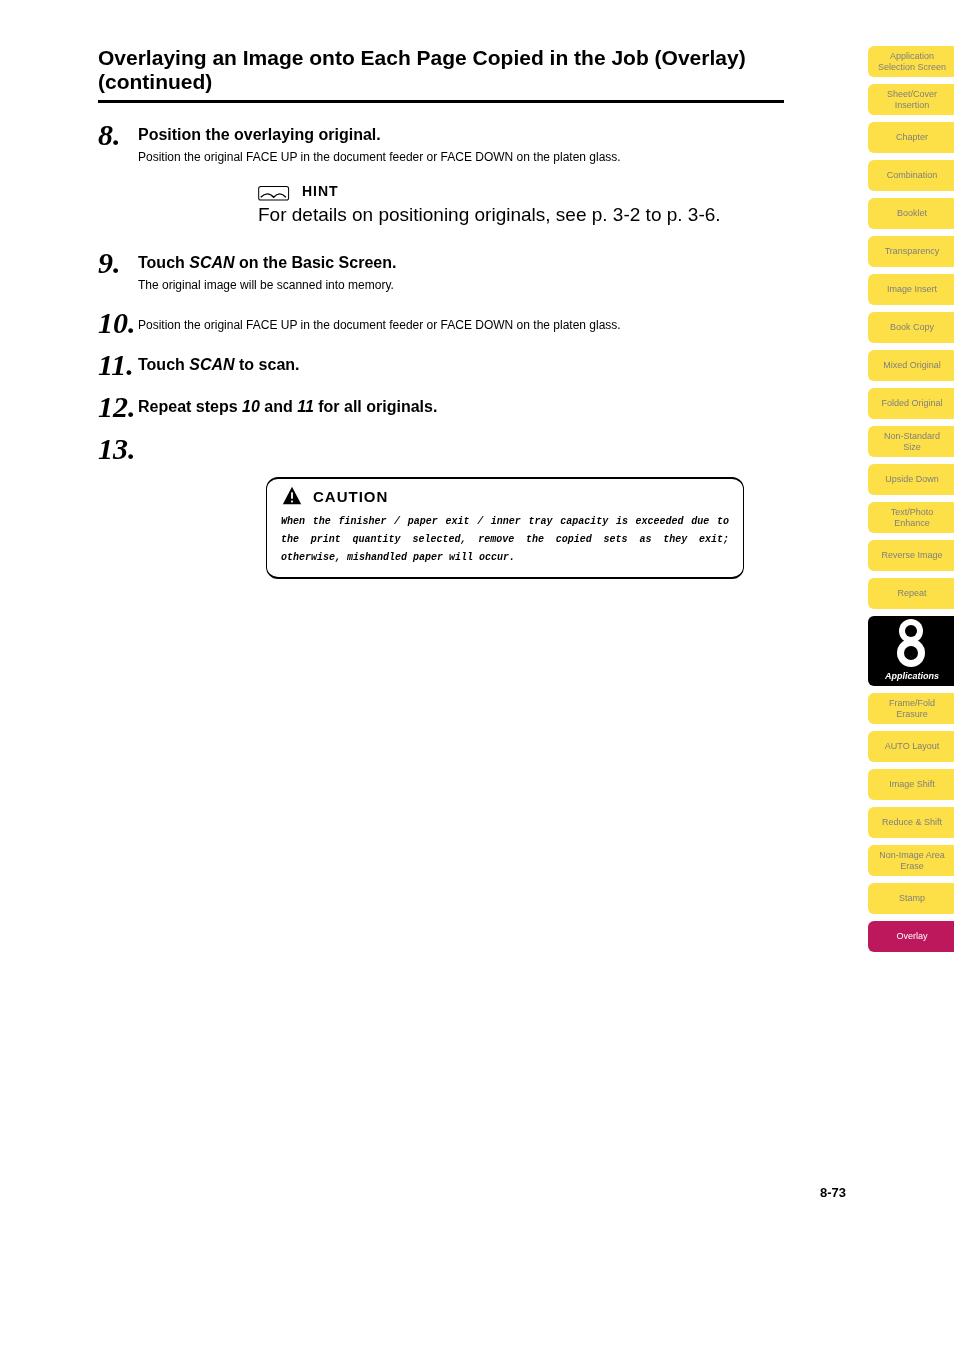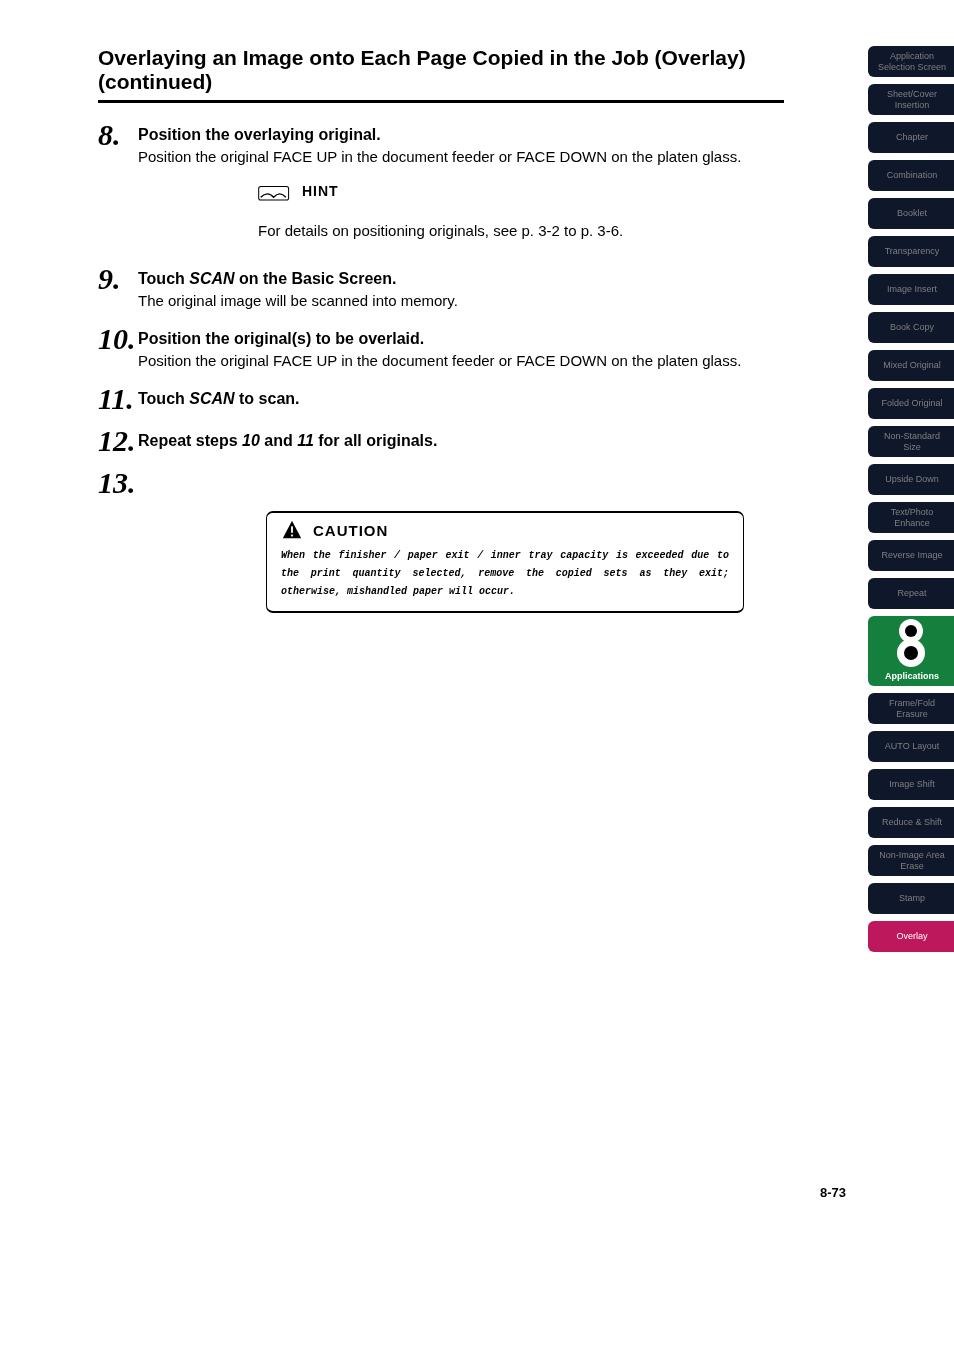--- a/index.html
+++ b/index.html
@@ -51,39 +51,39 @@
     flex: 1;
     font-size: 15px;
     line-height: 20px;
   }
   .step-heading {
     font-weight: bold;
     font-size: 16px;
   }
   .step-detail {
     margin-top: 2px;
-    font-size: 15px;
+    font-size: 12px;
     text-align: justify;
   }
   .hint-block {
     margin: 14px 0 10px 120px;
   }
   .hint-row {
     display: flex;
     align-items: center;
     gap: 10px;
   }
   .hint-label {
     font-weight: bold;
     font-size: 14px;
     letter-spacing: 1px;
   }
   .hint-text {
-    font-size: 15px;
-    margin-top: 20px;
+    font-size: 19px;
+    margin-top: 4px;
   }
   .hint-icon {
     width: 34px;
     height: auto;
   }
   .em {
     font-style: italic;
     font-weight: bold;
   }
   
@@ -91,21 +91,21 @@
     margin-top: 12px;
     margin-left: 168px;
     width: 478px;
   }
   .caution-box {
     position: relative;
     border-top: 2px solid #000;
     border-bottom: 2px solid #000;
     border-left: 1px solid #000;
     border-right: 1px solid #000;
-    border-radius: 7px;
+    border-radius: 12px;
     padding: 6px 14px 10px 14px;
     box-sizing: border-box;
   }
   .caution-header {
     display: flex;
     align-items: center;
     gap: 10px;
     margin-bottom: 6px;
   }
   .caution-label {
@@ -129,37 +129,38 @@
   .sidebar {
     position: absolute;
     right: 0;
     top: 46px;
     width: 86px;
     display: flex;
     flex-direction: column;
     gap: 7px;
   }
   .tab {
-    background: #0f172a;
+    background: #fde047;
     color: #7f7f7f;
     font-size: 9px;
     text-align: center;
     height: 31px;
     display: flex;
     align-items: center;
     justify-content: center;
     border-top-left-radius: 6px;
     border-bottom-left-radius: 6px;
     line-height: 11px;
     padding: 2px 4px 2px 6px;
     box-sizing: border-box;
   }
   .tab.dark {
-    background: #15803d;
+    background: #000000;
     color: #9a9a9a;
+    font-style: italic;
   }
   .tab.dark.applications {
     color: #fff;
     flex-direction: column;
     height: 70px;
     position: relative;
     justify-content: flex-end;
     padding-bottom: 4px;
   }
   .tab.overlay-tab {
@@ -219,21 +220,20 @@
         <div class="step-heading">
           <span>Touch </span><span class="em">SCAN</span><span> on the Basic Screen.</span>
         </div>
         <div class="step-detail">The original image will be scanned into memory.</div>
       </div>
     </div>
 
     <div class="step">
       <div class="step-num">10.</div>
       <div class="step-body">
-        <div class="step-heading">Position the original(s) to be overlaid.</div>
         <div class="step-detail">Position the original FACE UP in the document feeder or FACE DOWN on the platen glass.</div>
       </div>
     </div>
 
     <div class="step">
       <div class="step-num">11.</div>
       <div class="step-body">
         <div class="step-heading">
           <span>Touch </span><span class="em">SCAN</span><span> to scan.</span>
         </div>

